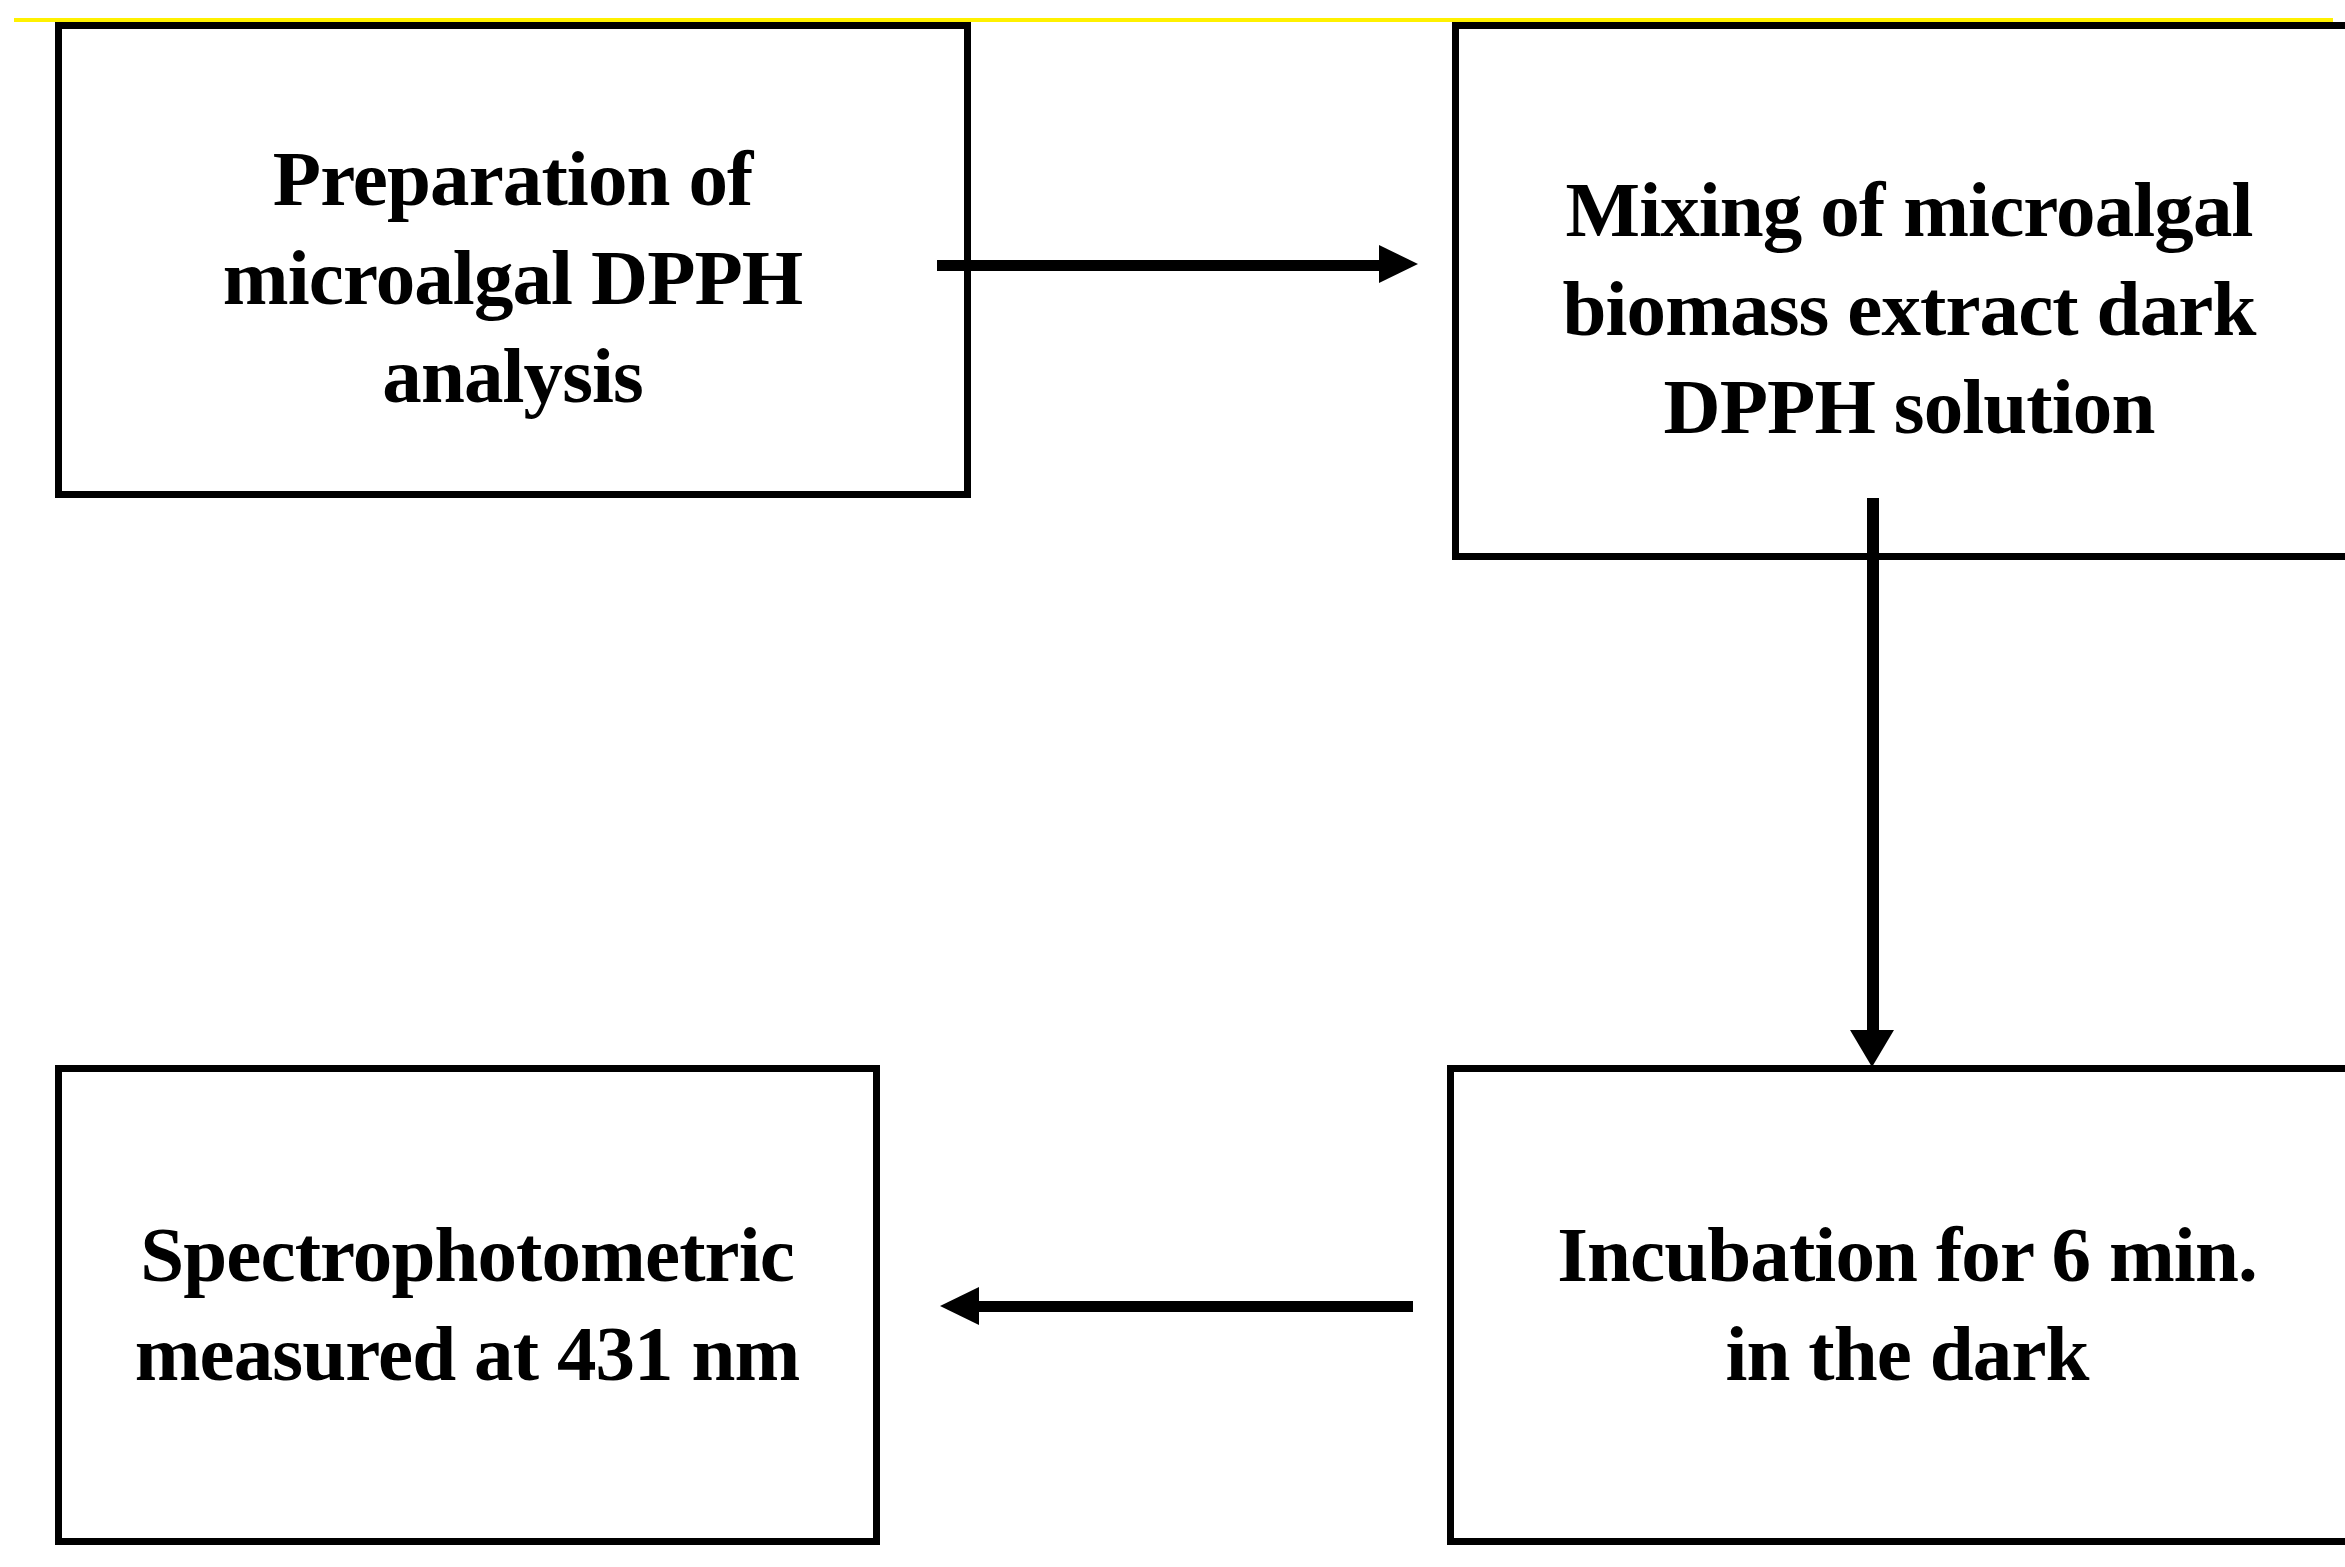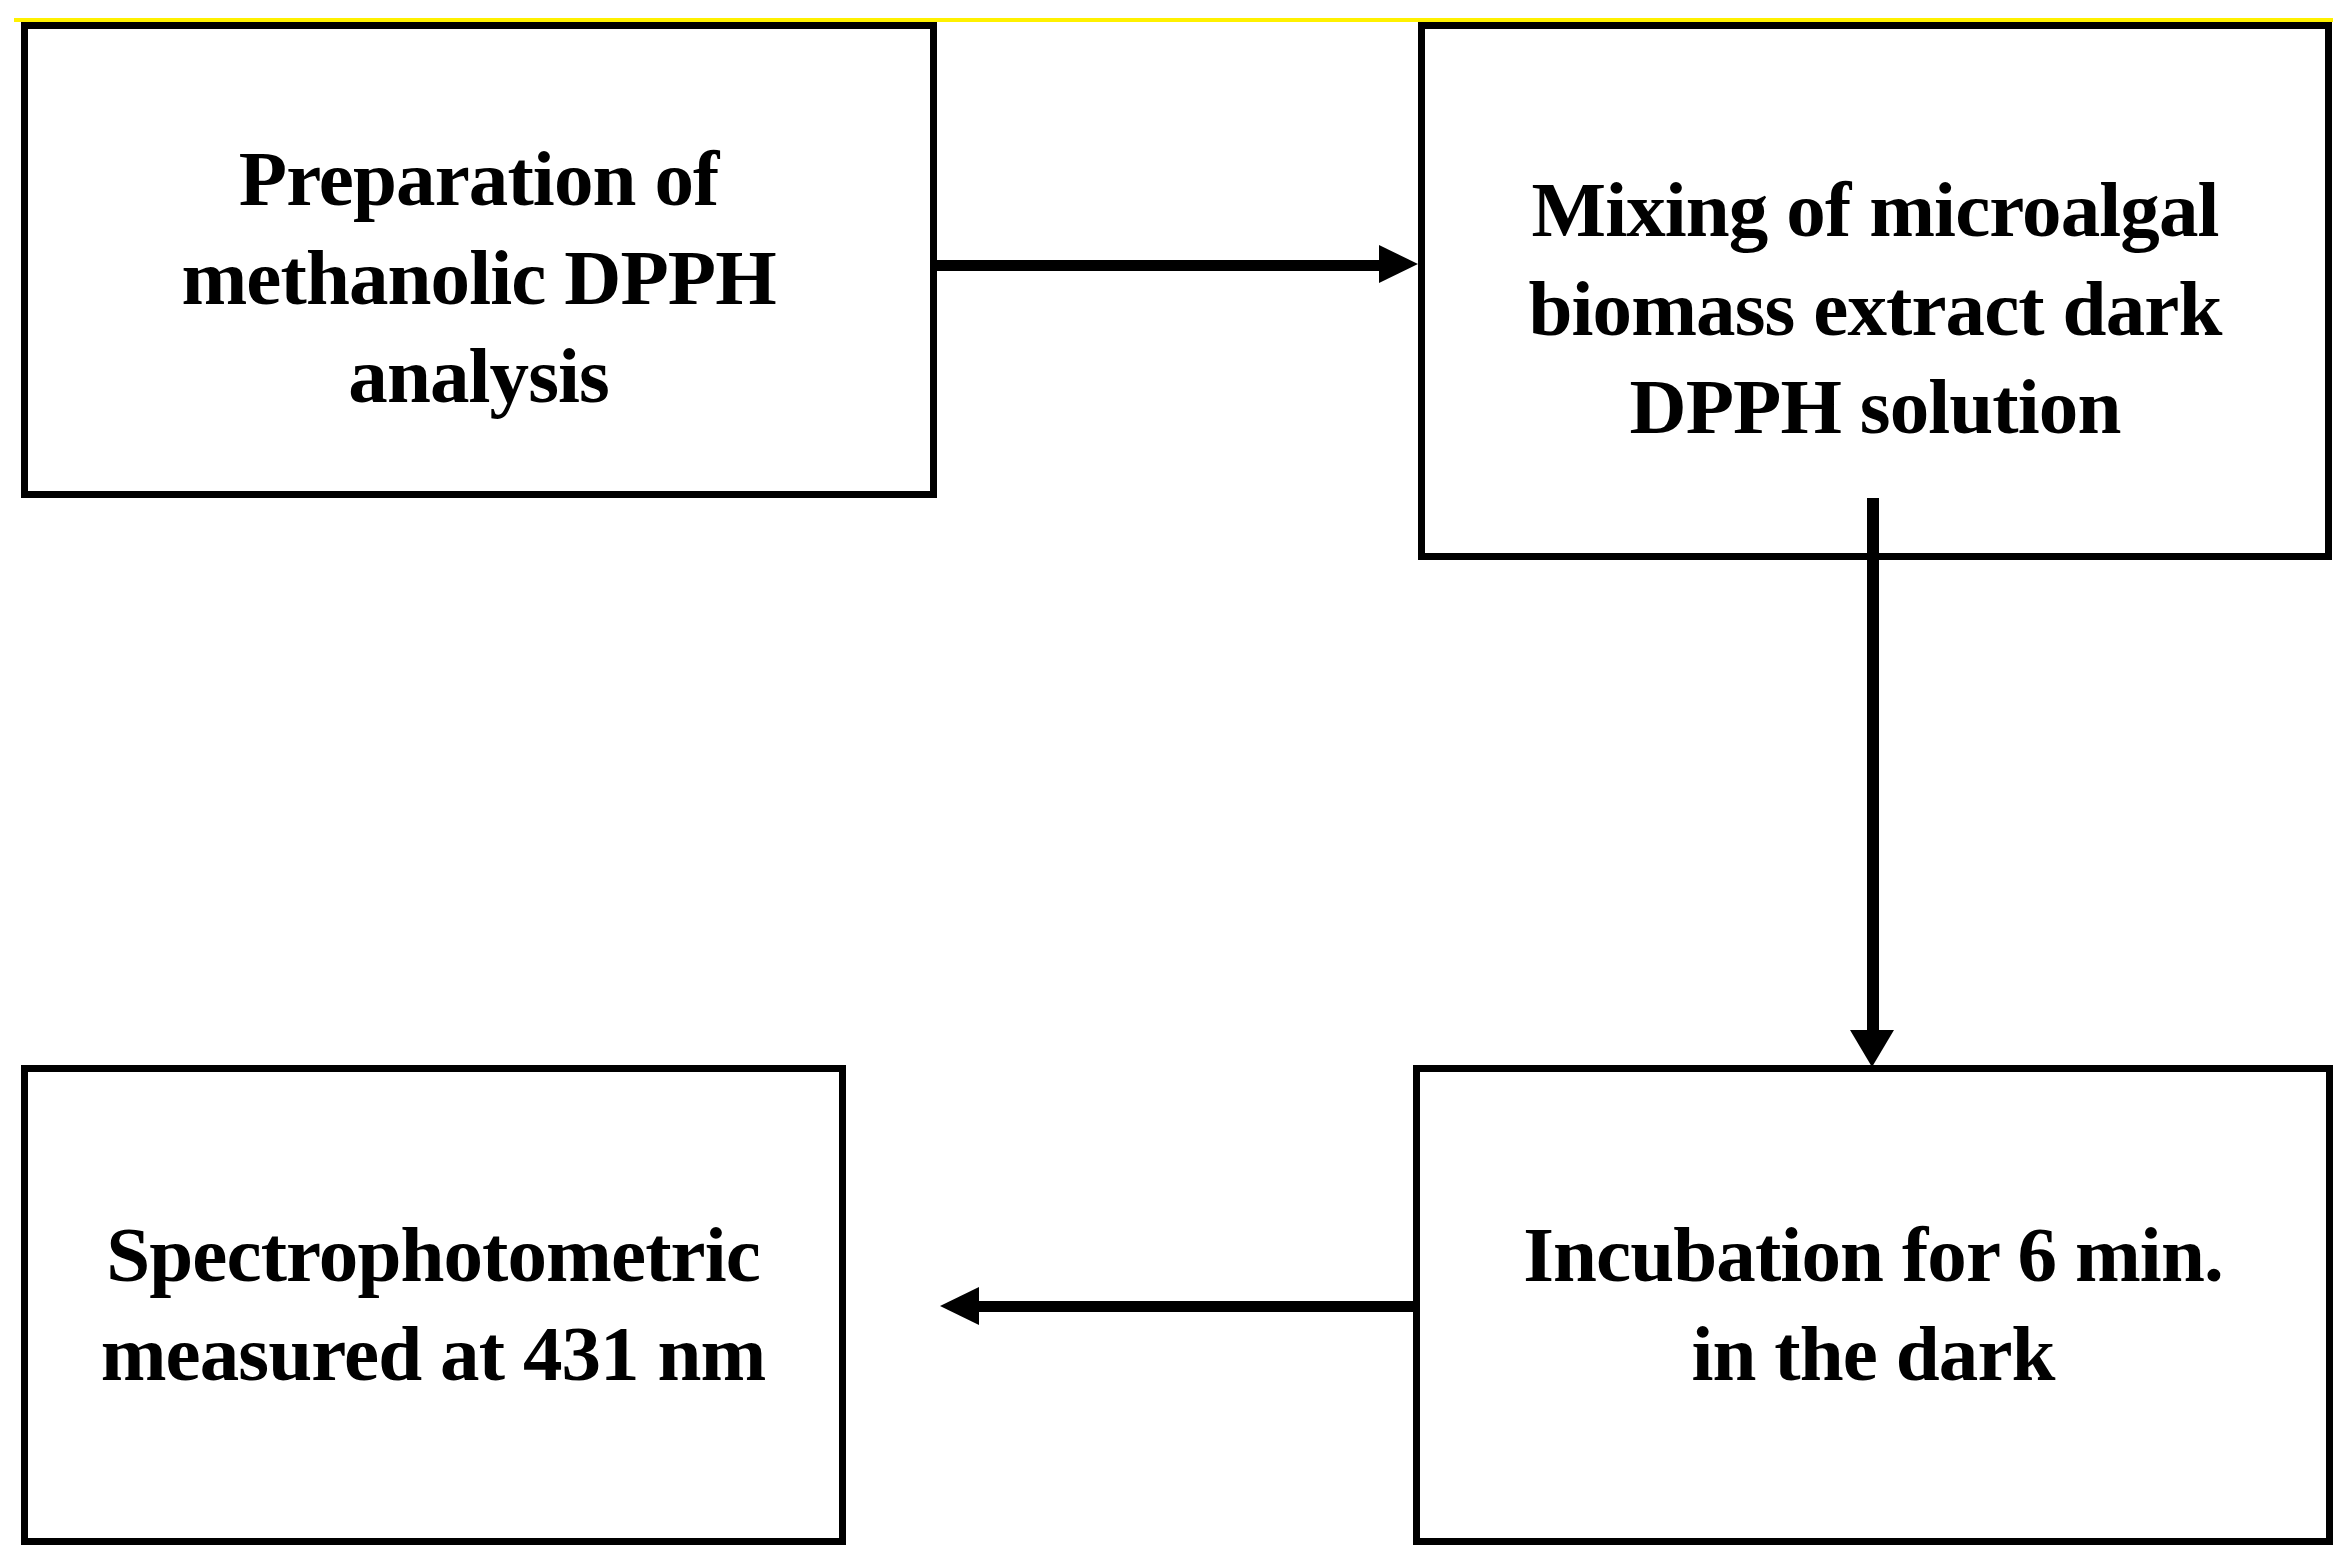--- a/index.html
+++ b/index.html
@@ -24,20 +24,21 @@
     background: #fff100;
   }
   .box {
     position: absolute;
     border: 7.5px solid #000000;
     background: #ffffff;
     box-sizing: border-box;
     display: flex;
     align-items: center;
     justify-content: center;
+    margin-left: 34px;
   }
   .box-text {
     text-align: center;
     font-weight: 700;
     font-size: 79px;
     line-height: 1.25;
     color: #000000;
     letter-spacing: -0.9px;
     width: 100%;
   }
@@ -78,21 +79,21 @@
 </head>
 <body>
 
 <div class="canvas">
 
   <div class="highlight-line"></div>
 
   <div class="box" id="box-preparation">
     <div class="box-text">
       <span class="line">Preparation of</span>
-      <span class="line">methanolic DPPH</span>
+      <span class="line">microalgal DPPH</span>
       <span class="line">analysis</span>
     </div>
   </div>
 
   <div class="box" id="box-mixing">
     <div class="box-text">
       <span class="line">Mixing of microalgal</span>
       <span class="line">biomass extract dark</span>
       <span class="line">DPPH solution</span>
     </div>

